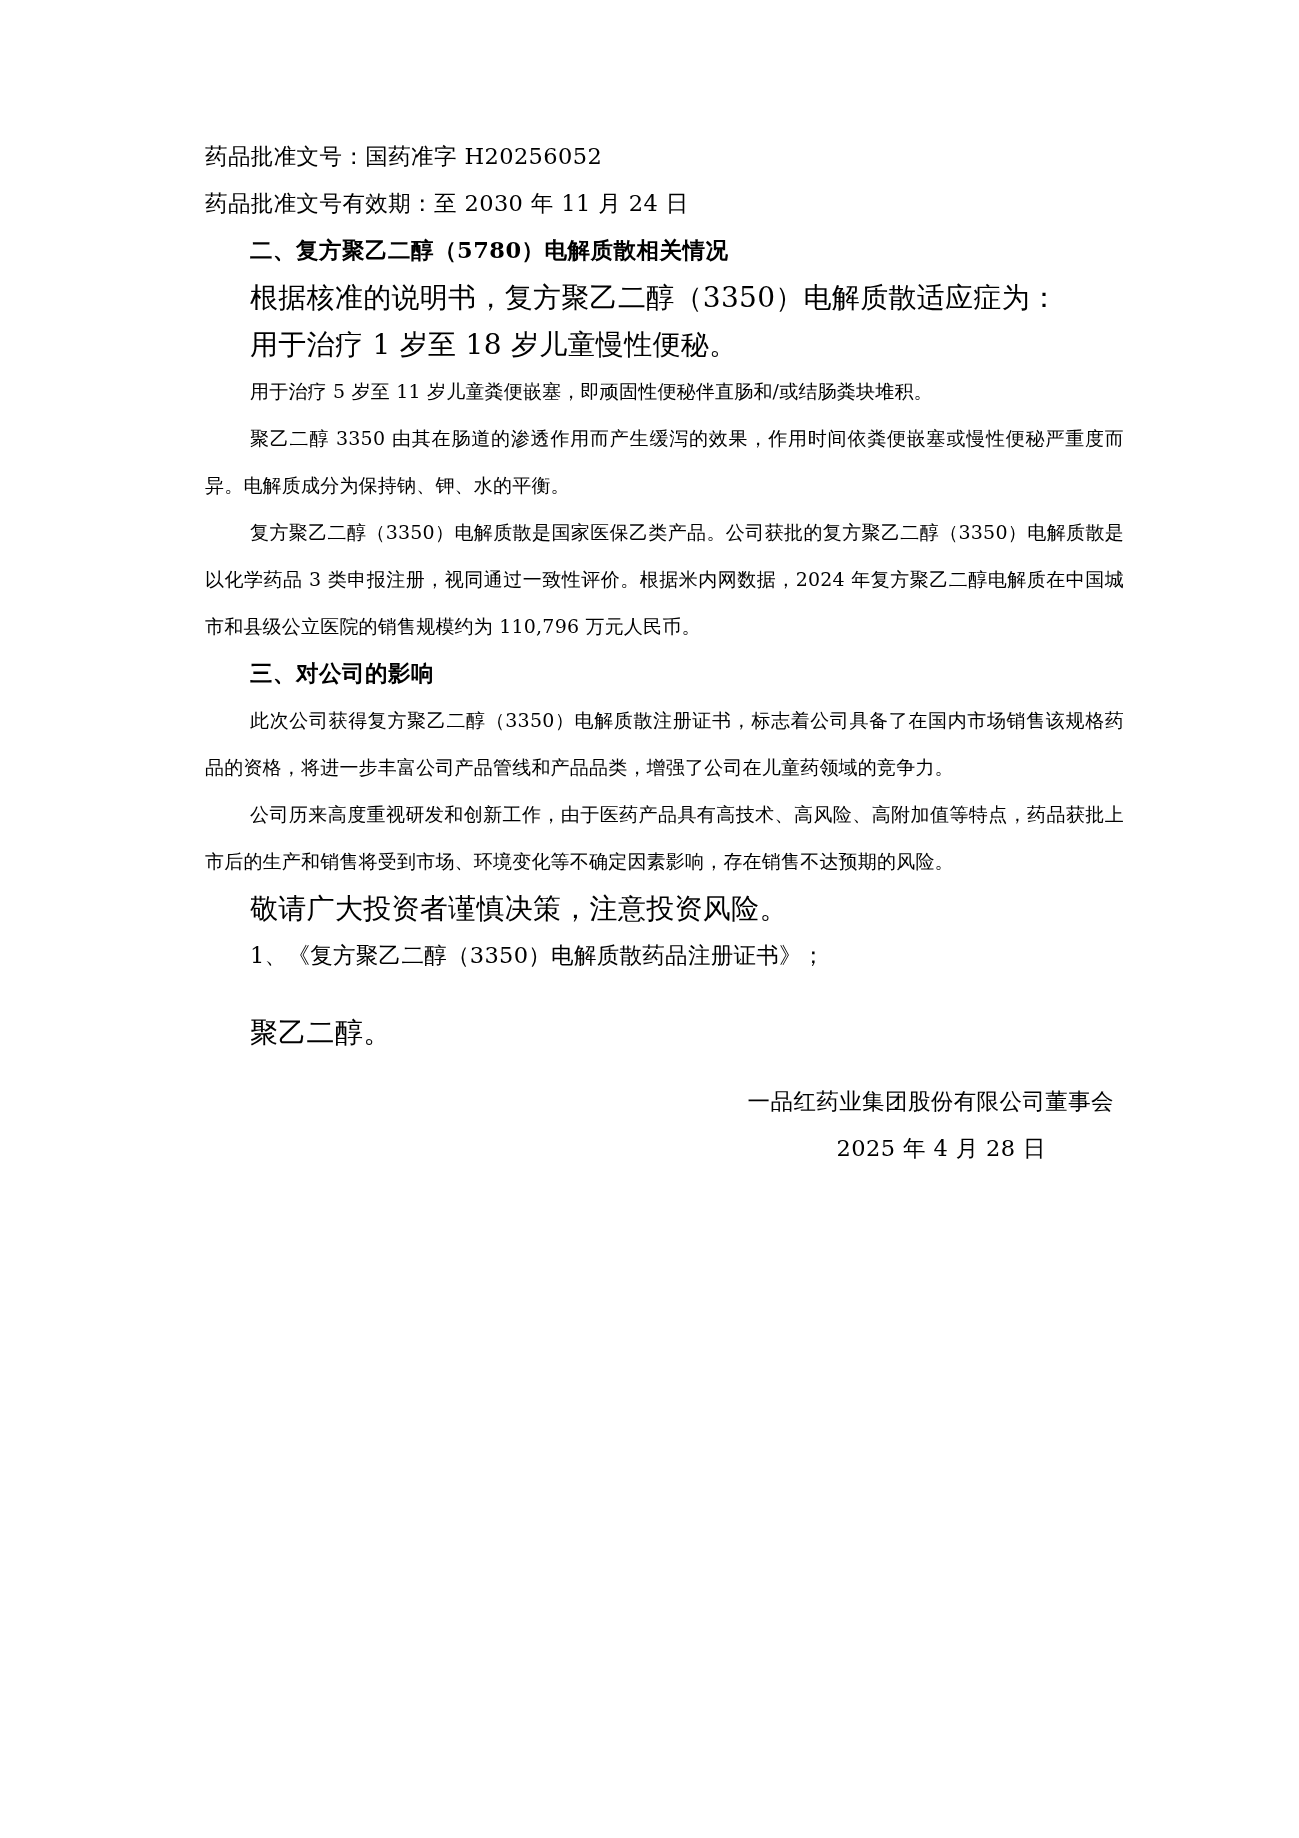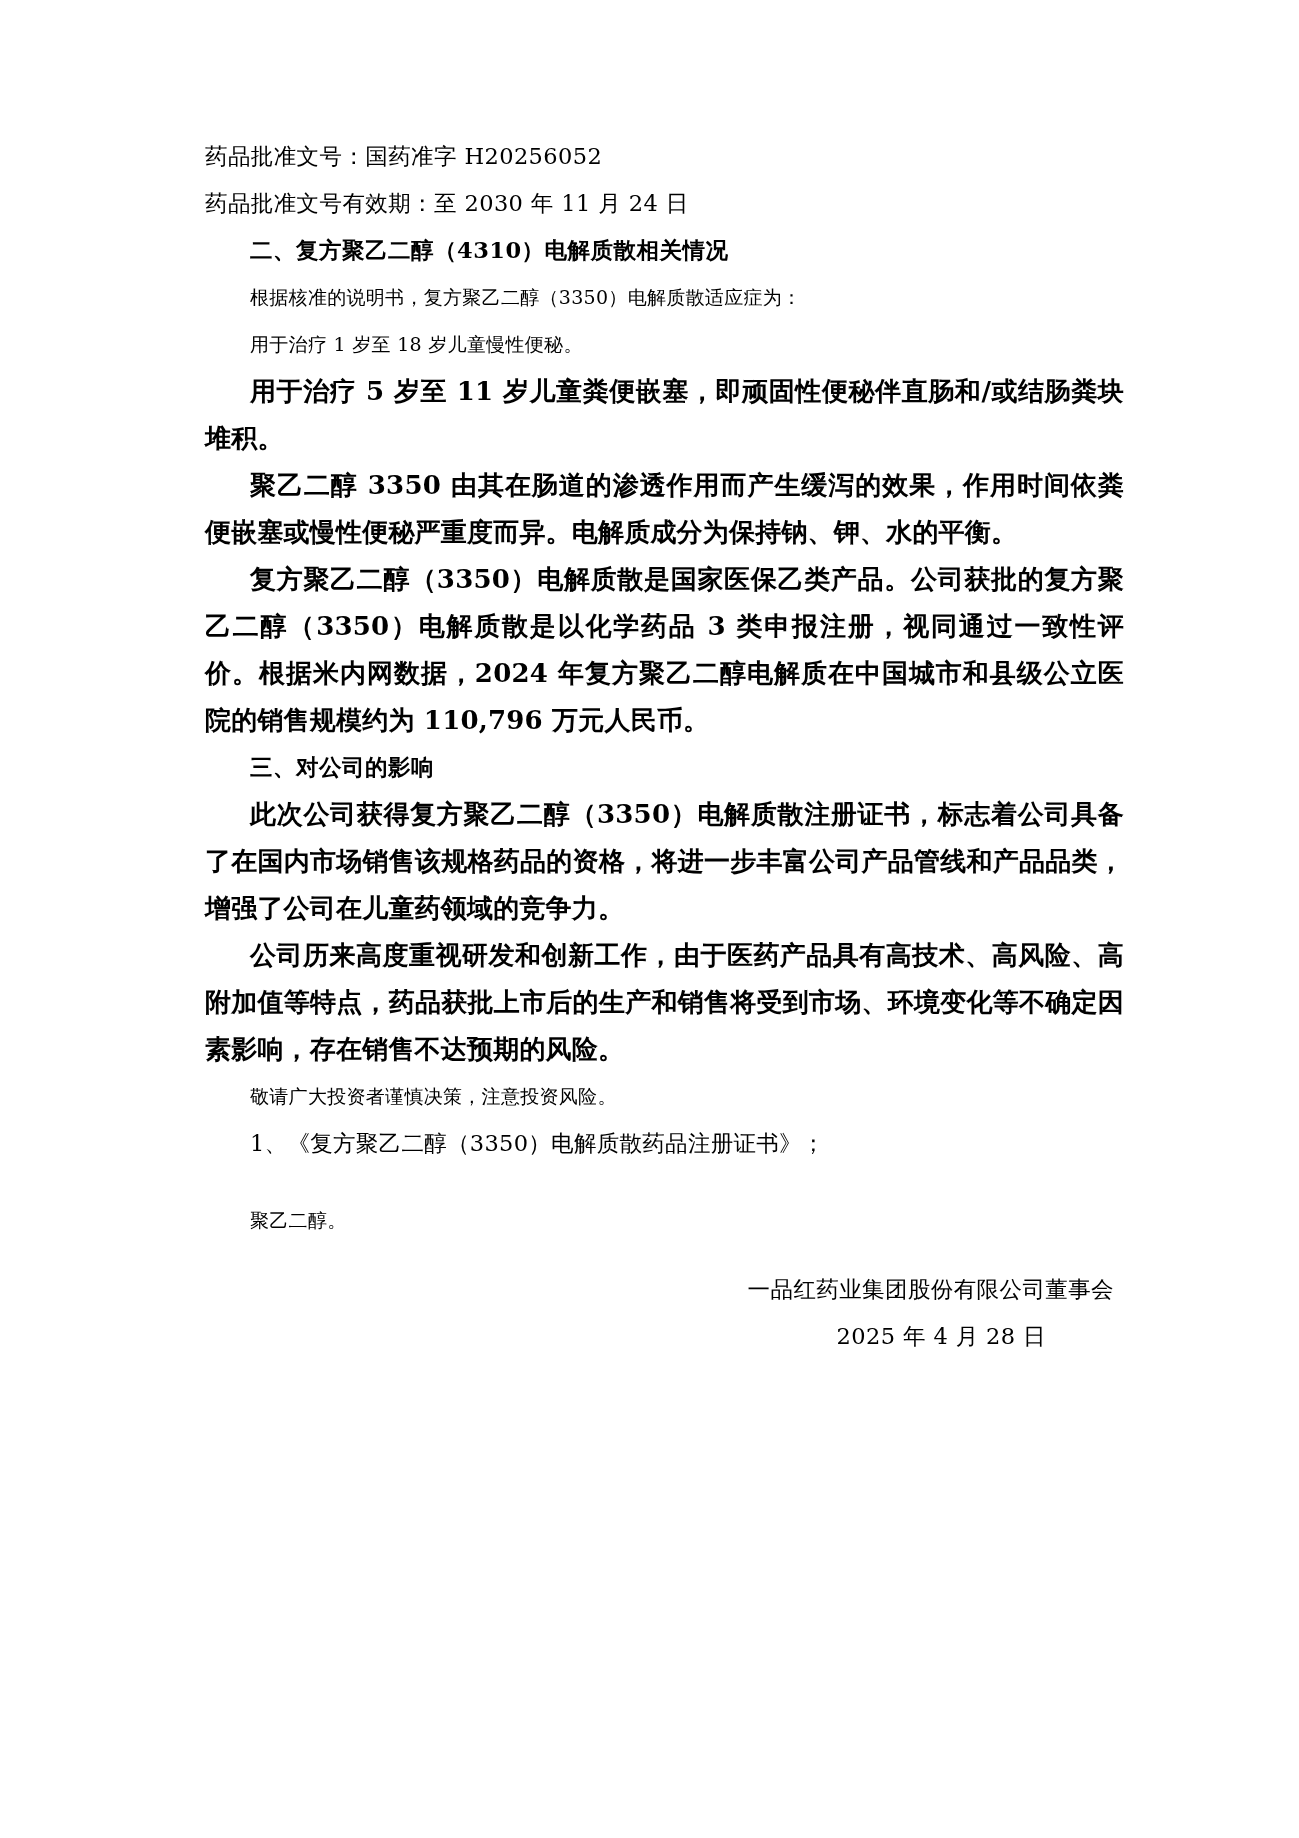--- a/index.html
+++ b/index.html
@@ -36,35 +36,34 @@
     text-indent: 0;
   }
   .heading {
     font-size: 22.5px;
     line-height: 47px;
     font-weight: bold;
     text-indent: 45px;
     letter-spacing: 0.5px;
   }
   .para {
-    font-size: 19px;
+    font-size: 28px;
     line-height: 47px;
     text-indent: 45px;
     text-align: justify;
     text-justify: inter-ideograph;
     letter-spacing: 0.3px;
   }
   .para-flow {
-    font-size: 26px;
+    font-size: 19px;
     line-height: 47px;
     text-indent: 45px;
     text-align: justify;
     text-justify: inter-ideograph;
     letter-spacing: 0.2px;
-    font-weight: bold;
   }
   .spacer-sm { height: 14px; }
   .spacer-md { height: 30px; }
   .sign-block {
     margin-top: 8px;
     text-align: right;
     padding-right: 10px;
   }
   .sign-line {
     font-size: 22.5px;
@@ -85,21 +84,21 @@
   }
 </style>
 </head>
 <body>
 
 <div class="page">
 
   <div class="line noindent">药品批准文号：国药准字 H20256052</div>
   <div class="line noindent">药品批准文号有效期：至 2030 年 11 月 24 日</div>
 
-  <div class="heading">二、复方聚乙二醇（4310）电解质散相关情况</div>
+  <div class="heading">二、复方聚乙二醇（5780）电解质散相关情况</div>
 
   <div class="para">根据核准的说明书，复方聚乙二醇（3350）电解质散适应症为：</div>
   <div class="para">用于治疗 1 岁至 18 岁儿童慢性便秘。</div>
   <div class="para-flow">用于治疗 5 岁至 11 岁儿童粪便嵌塞，即顽固性便秘伴直肠和/或结肠粪块堆积。</div>
 
   <div class="para-flow">聚乙二醇 3350 由其在肠道的渗透作用而产生缓泻的效果，作用时间依粪便嵌塞或慢性便秘严重度而异。电解质成分为保持钠、钾、水的平衡。</div>
   <div class="para-flow">复方聚乙二醇（3350）电解质散是国家医保乙类产品。公司获批的复方聚乙二醇（3350）电解质散是以化学药品 3 类申报注册，视同通过一致性评价。根据米内网数据，2024 年复方聚乙二醇电解质在中国城市和县级公立医院的销售规模约为 110,796 万元人民币。</div>
 
   <div class="heading">三、对公司的影响</div>
   <div class="para-flow">此次公司获得复方聚乙二醇（3350）电解质散注册证书，标志着公司具备了在国内市场销售该规格药品的资格，将进一步丰富公司产品管线和产品品类，增强了公司在儿童药领域的竞争力。</div>

